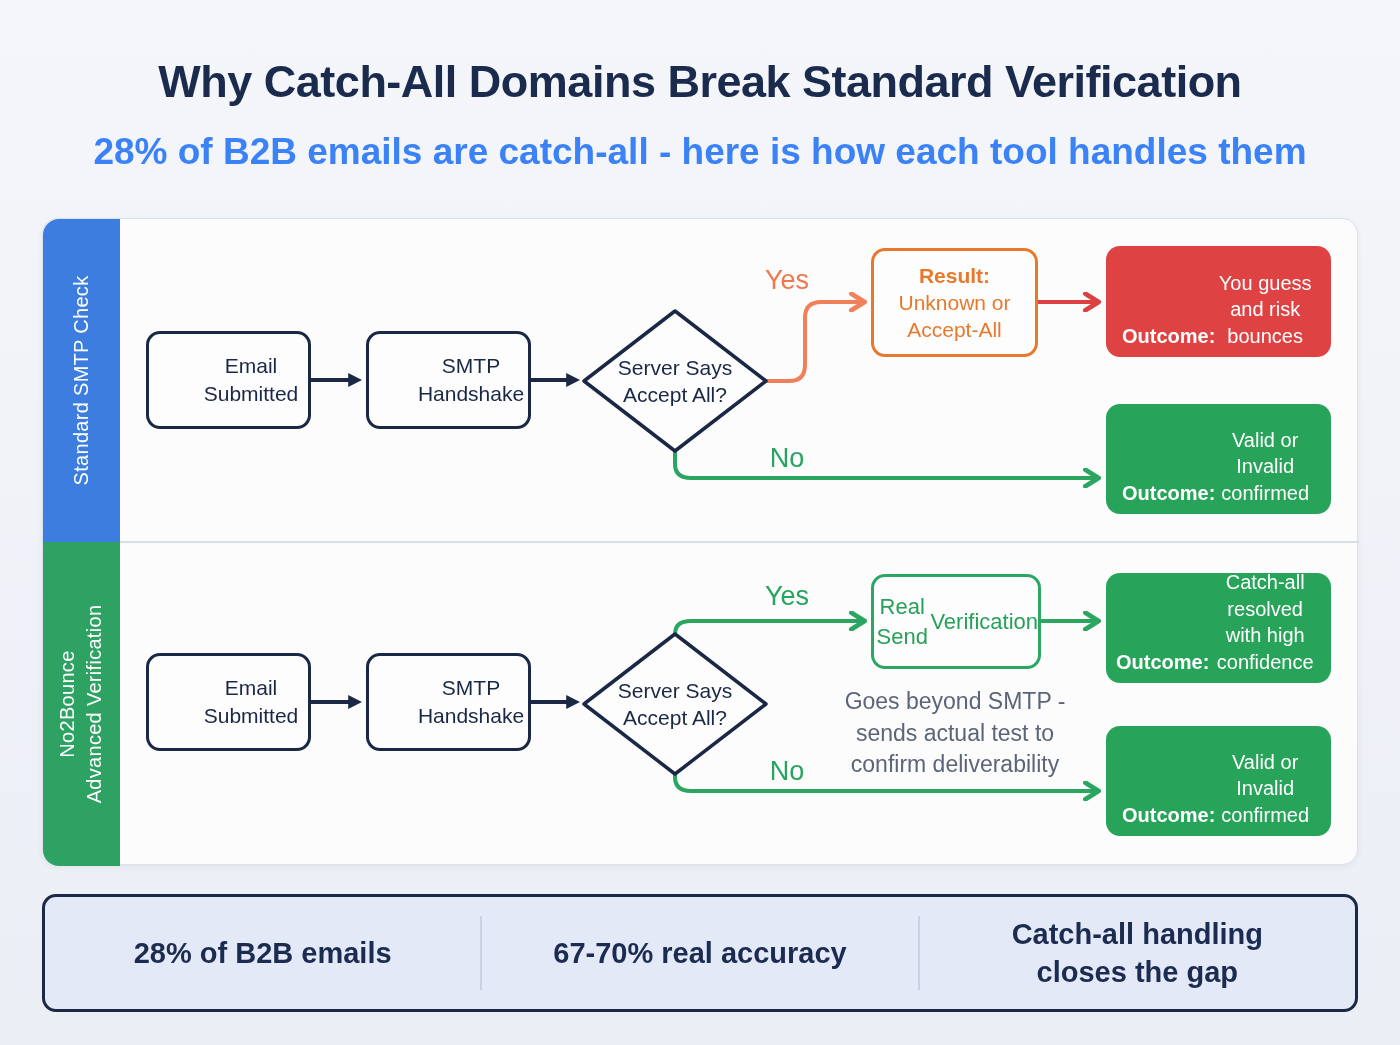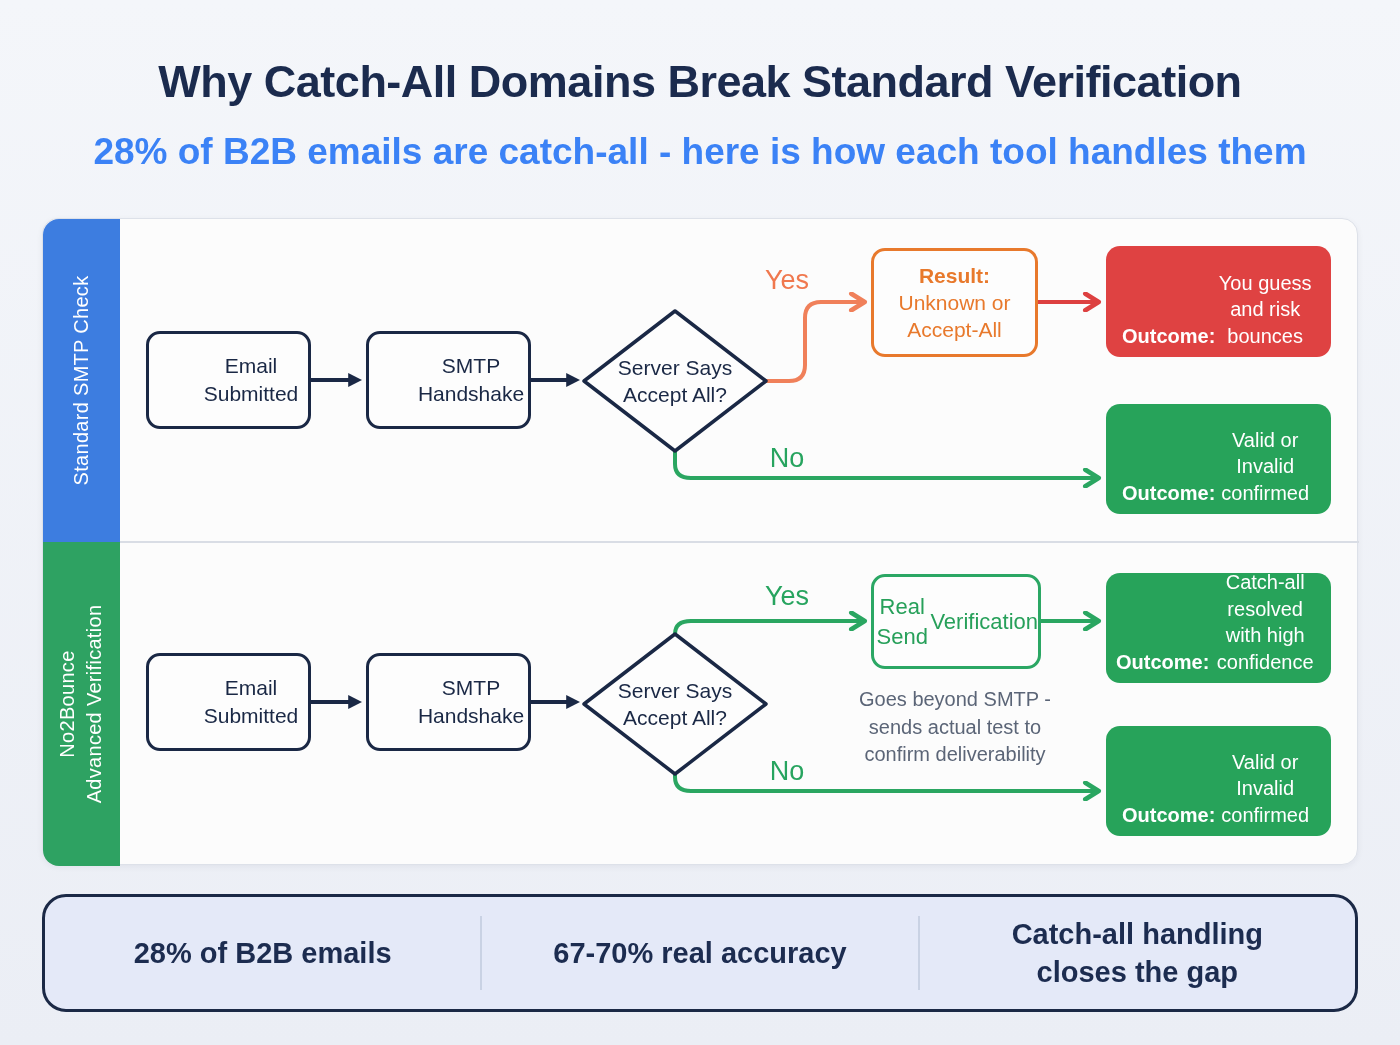--- a/index.html
+++ b/index.html
@@ -68,26 +68,26 @@
   .outcome {
     border-radius:14px; color:#FFFFFF;
     display:flex; flex-direction:row; align-items:flex-end; justify-content:center;
     font-size:20px; line-height:1.32; text-align:center; padding:8px 16px;
   }
   .outcome .bt { font-weight:700; }
   .outcome-red { background:#DF4242; }
   .outcome-green { background:#27A35A; }
 
   .note {
-    font-size:20px; color:#5B6577; line-height:1.38; text-align:center;
+    font-size:23px; color:#5B6577; line-height:1.38; text-align:center;
   }
 
   .stats {
     left:42px; top:894px; width:1316px; height:118px;
-    background:#E4E9F8; border:3px solid #1B2946; border-radius:24px;
+    background:#E4E9F8; border:3px solid #1B2946; border-radius:14px;
     display:flex; align-items:stretch;
   }
   .stat-cell {
     flex:1; display:flex; flex-direction:column; align-items:center; justify-content:center;
     font-size:29px; font-weight:600; color:#1C2C50; line-height:1.32; text-align:center;
   }
   .stat-divider { width:2px; height:74px; background:#C9D2E4; align-self:center; }
 </style>
 </head>
 <body>

